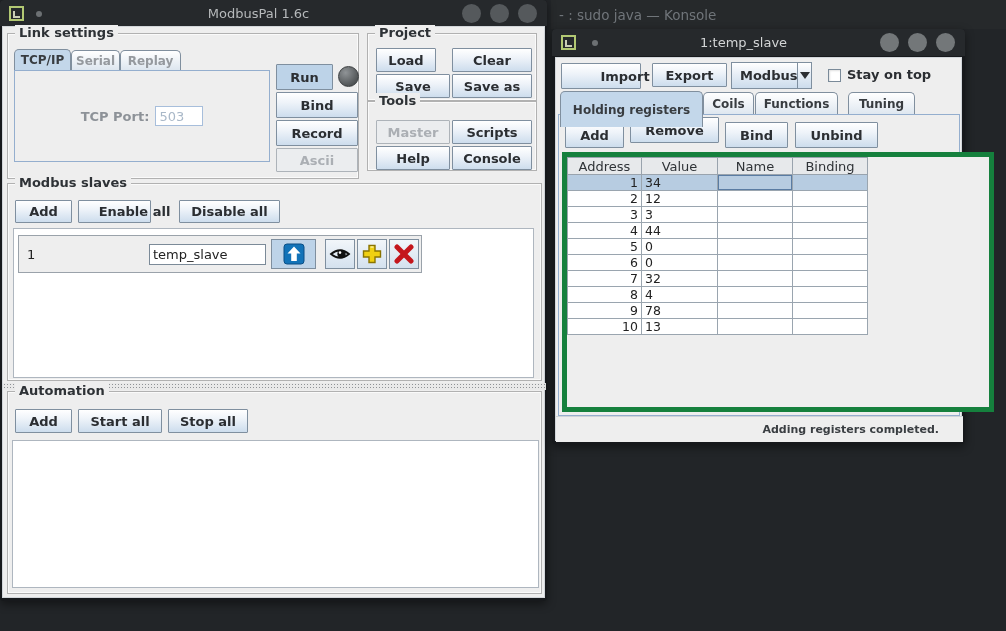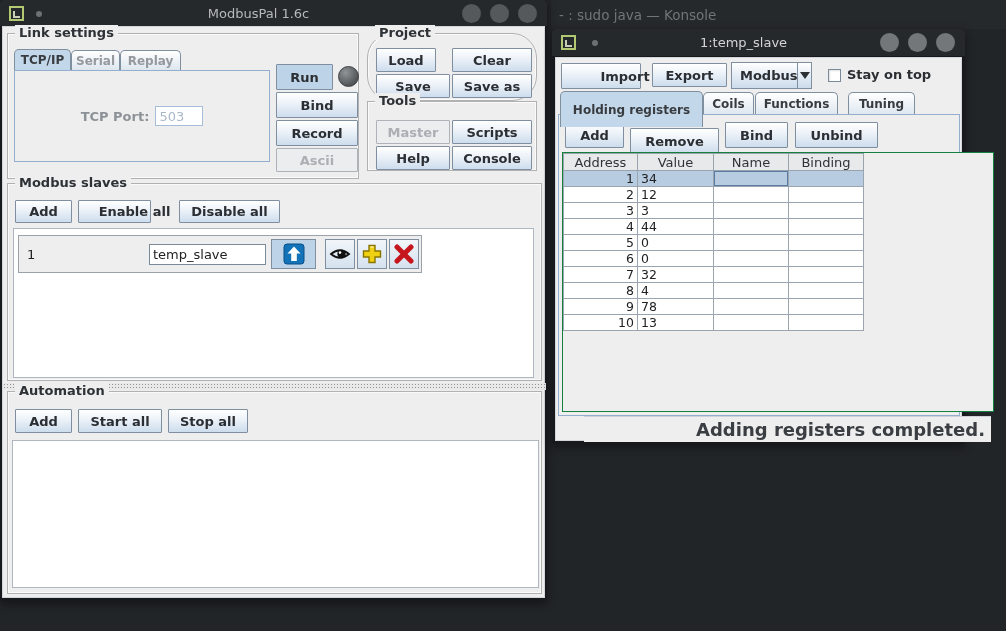--- a/index.html
+++ b/index.html
@@ -53,21 +53,21 @@
   table.regs th { height:17px; background:#e7e9eb; border:1px solid #99a3ad; font-weight:normal; font-size:13px; color:#2f3337; overflow:hidden; }
   table.regs td { height:16px; background:#fff; border:1px solid #9aa5af; padding:0 3px; overflow:hidden; white-space:nowrap; }
   table.regs td.addr { text-align:right; }
   table.regs tr.selected td { background:#b7cce1; }
   table.regs tr.selected td.focus { box-shadow:inset 0 0 0 1px #5a7ca3; }
 
   .splitter { position:absolute; background-color:#e9e9e9;
               background-image:radial-gradient(#8f9296 22%, transparent 24%); background-size:3px 3px; }
   .whitebox { position:absolute; background:#fff; border:1px solid #aeb6bf; }
   .statusbar { position:absolute; display:flex; align-items:center; justify-content:flex-end;
-               font-size:18px; font-weight:bold; color:#3a3e42; background:#eee; border-top:1px solid #cfd3d7; padding-right:6px;margin-left:28px; }
+               font-size:11px; font-weight:bold; color:#3a3e42; background:#eee; border-top:1px solid #cfd3d7; padding-right:24px; }
   .konsole-title { position:absolute; left:551px; top:0; width:455px; height:29px; background:#26292b;
                    display:flex; align-items:center; padding-left:8px; font-size:13.5px; color:#70757a; }
   .dim-label { color:#8d9298; font-weight:bold; font-size:13px; }
 </style>
 </head>
 <body>
 
 <div id="canvas">
 
   <div class="konsole-title">
@@ -114,21 +114,21 @@
           <span>Bind</span>
         </div>
         <div class="btn" style="left:268px;top:86px;width:82px;height:26px;">
           <span>Record</span>
         </div>
         <div class="btn disabled" style="left:268px;top:114px;width:82px;height:24px;">
           <span>Ascii</span>
         </div>
       </div>
 
-      <div class="group" style="left:364px;top:6px;width:170px;height:68px;border-radius:25px;">
+      <div class="group" style="left:364px;top:6px;width:170px;height:68px;">
         <span class="group-title">Project</span>
         <div class="btn" style="left:8px;top:14px;width:60px;height:24px;">
             <span>Load</span>
           </div>
         <div class="btn" style="left:84px;top:14px;width:80px;height:24px;">
             <span>Clear</span>
           </div>
         <div class="btn" style="left:8px;top:40px;width:74px;height:24px;">
             <span>Save</span>
           </div>
@@ -257,31 +257,31 @@
         <span>Functions</span>
       </div>
       <div class="tab" style="left:292px;top:34px;width:67px;height:23px;">
         <span>Tuning</span>
       </div>
 
       <div class="tabpanel" style="left:2px;top:56px;width:402px;height:302px;">
         <div class="btn" style="left:6px;top:7px;width:59px;height:26px;">
             <span>Add</span>
           </div>
-        <div class="btn" style="left:71px;top:13px;width:89px;height:26px;">
+        <div class="btn" style="left:71px;top:2px;width:89px;height:26px;">
             <span>Remove</span>
           </div>
         <div class="btn" style="left:166px;top:7px;width:63px;height:26px;">
             <span>Bind</span>
           </div>
         <div class="btn" style="left:236px;top:7px;width:83px;height:26px;">
             <span>Unbind</span>
           </div>
 
-        <div style="position:absolute;left:3px;top:37px;width:432px;height:260px;border:1px solid #15803d;background:#eeeeee;overflow:hidden;">
+        <div style="position:absolute;left:3px;top:37px;width:432px;height:260px;border:5px solid #15803d;background:#eeeeee;overflow:hidden;">
           <table class="regs">
             <colgroup>
                 <col style="width:74px">
                 <col style="width:76px">
                 <col style="width:75px">
                 <col style="width:75px">
               </colgroup>
             <thead>
               <tr>
                 <th>Address</th>

